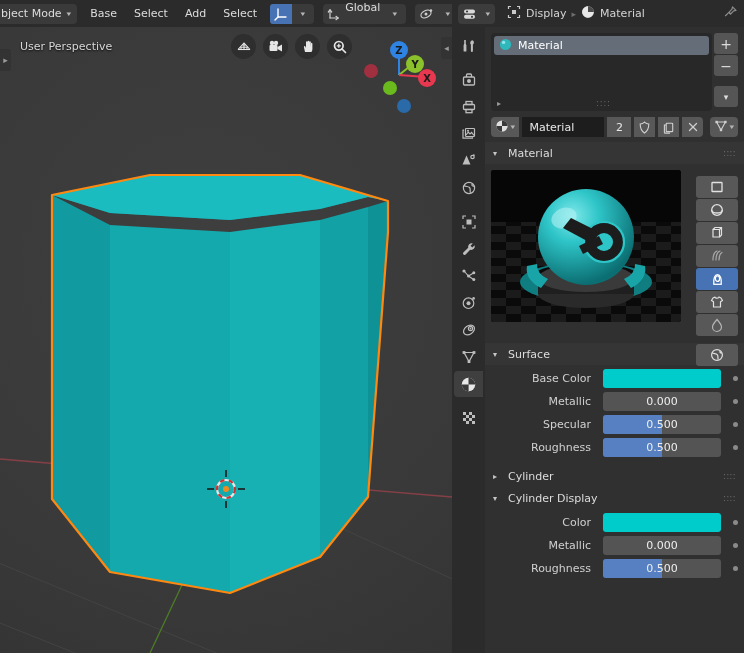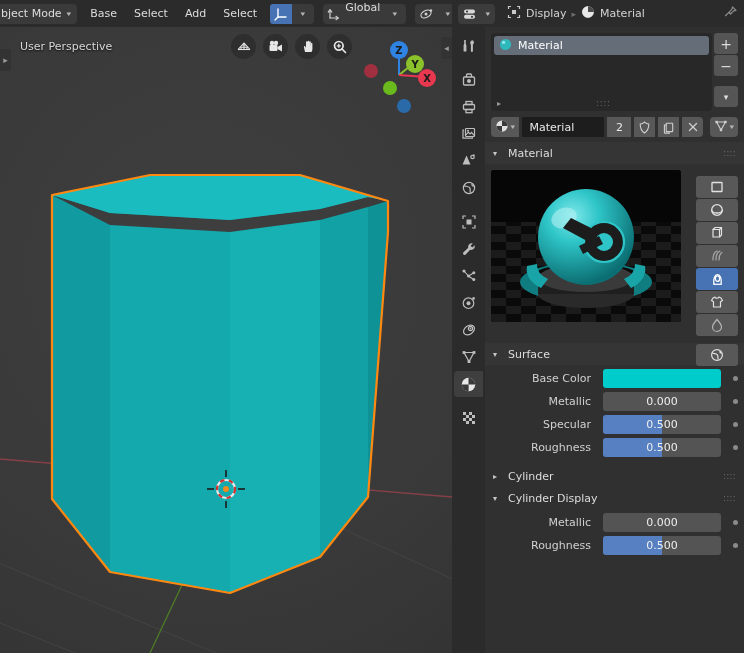--- a/index.html
+++ b/index.html
@@ -838,20 +838,25 @@
       <span class="dots">::::</span>
     </div>
 
     <div class="panel-hdr sub" style="margin-top:0;">
       <span class="tri">▾</span>
       <span>Cylinder Display</span>
       <span class="dots">::::</span>
     </div>
 
     <div class="prop">
+      <span class="prop-lbl">Color</span>
+      <div class="prop-field swatch"></div>
+      <span class="prop-dot"></span>
+    </div>
+    <div class="prop">
       <span class="prop-lbl">Metallic</span>
       <div class="prop-field">
         <div class="fill" style="width:0%"></div>
         <span class="val">0.000</span>
       </div>
       <span class="prop-dot"></span>
     </div>
     <div class="prop">
       <span class="prop-lbl">Roughness</span>
       <div class="prop-field">

